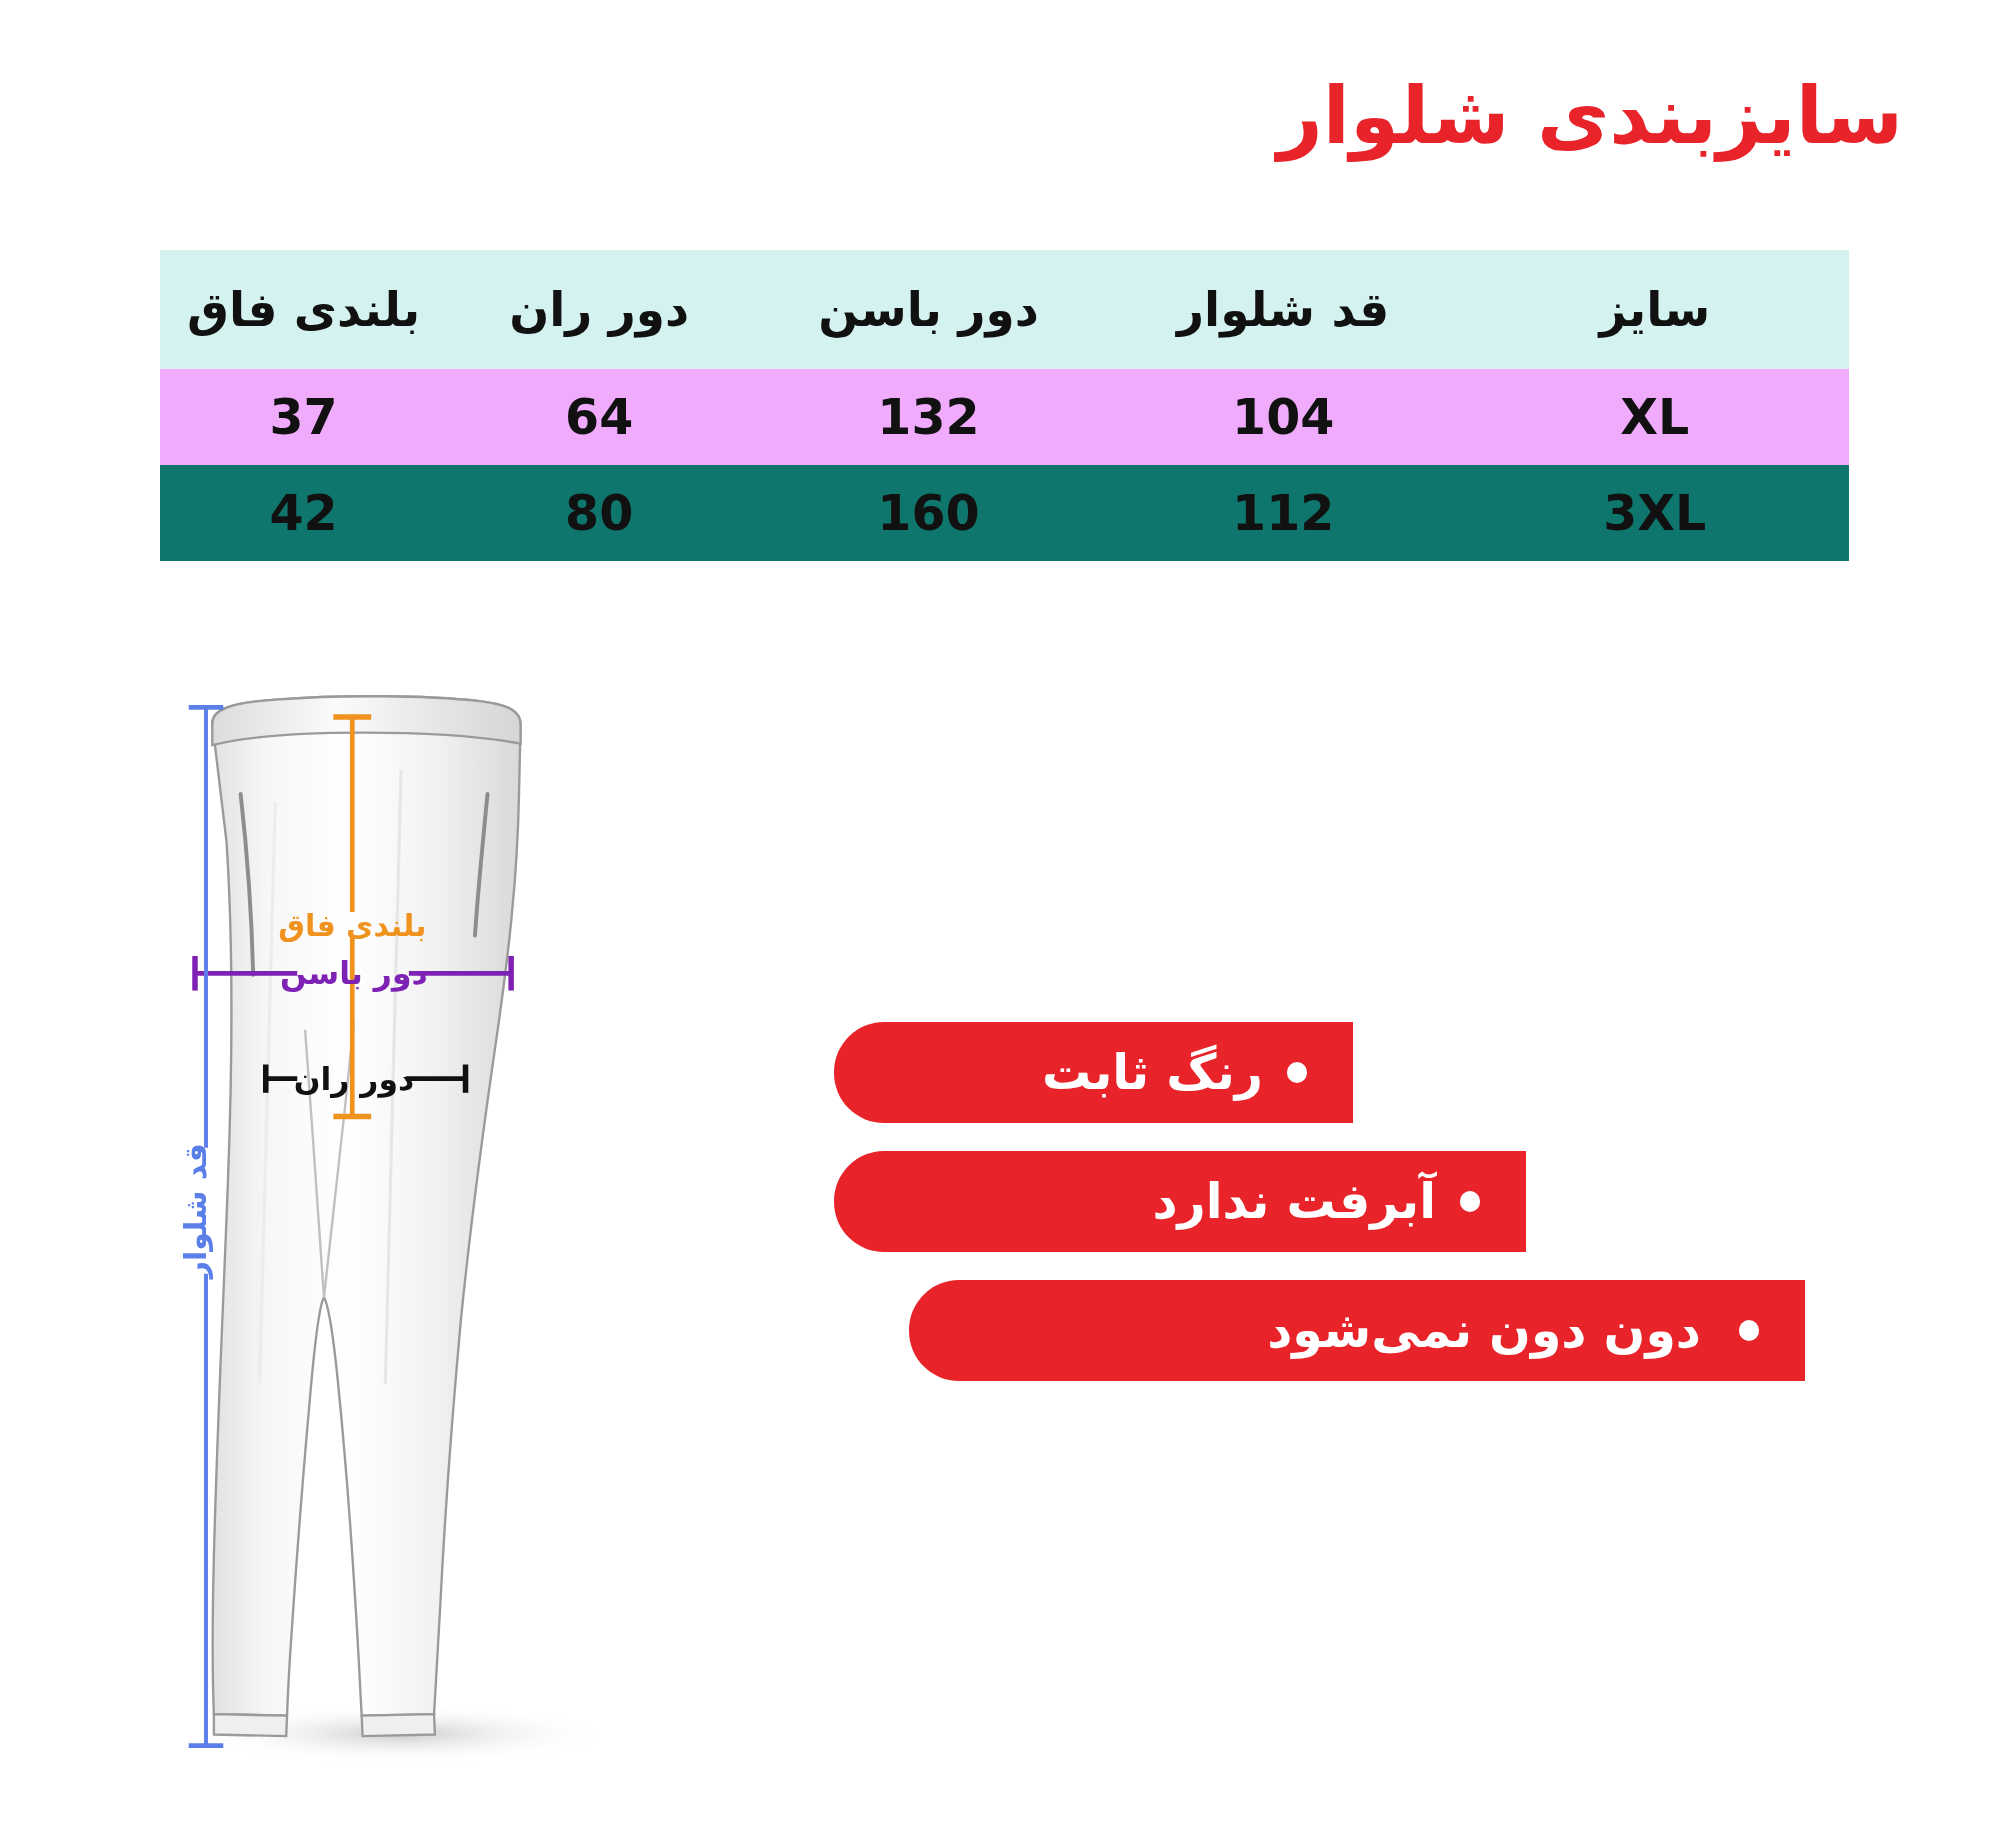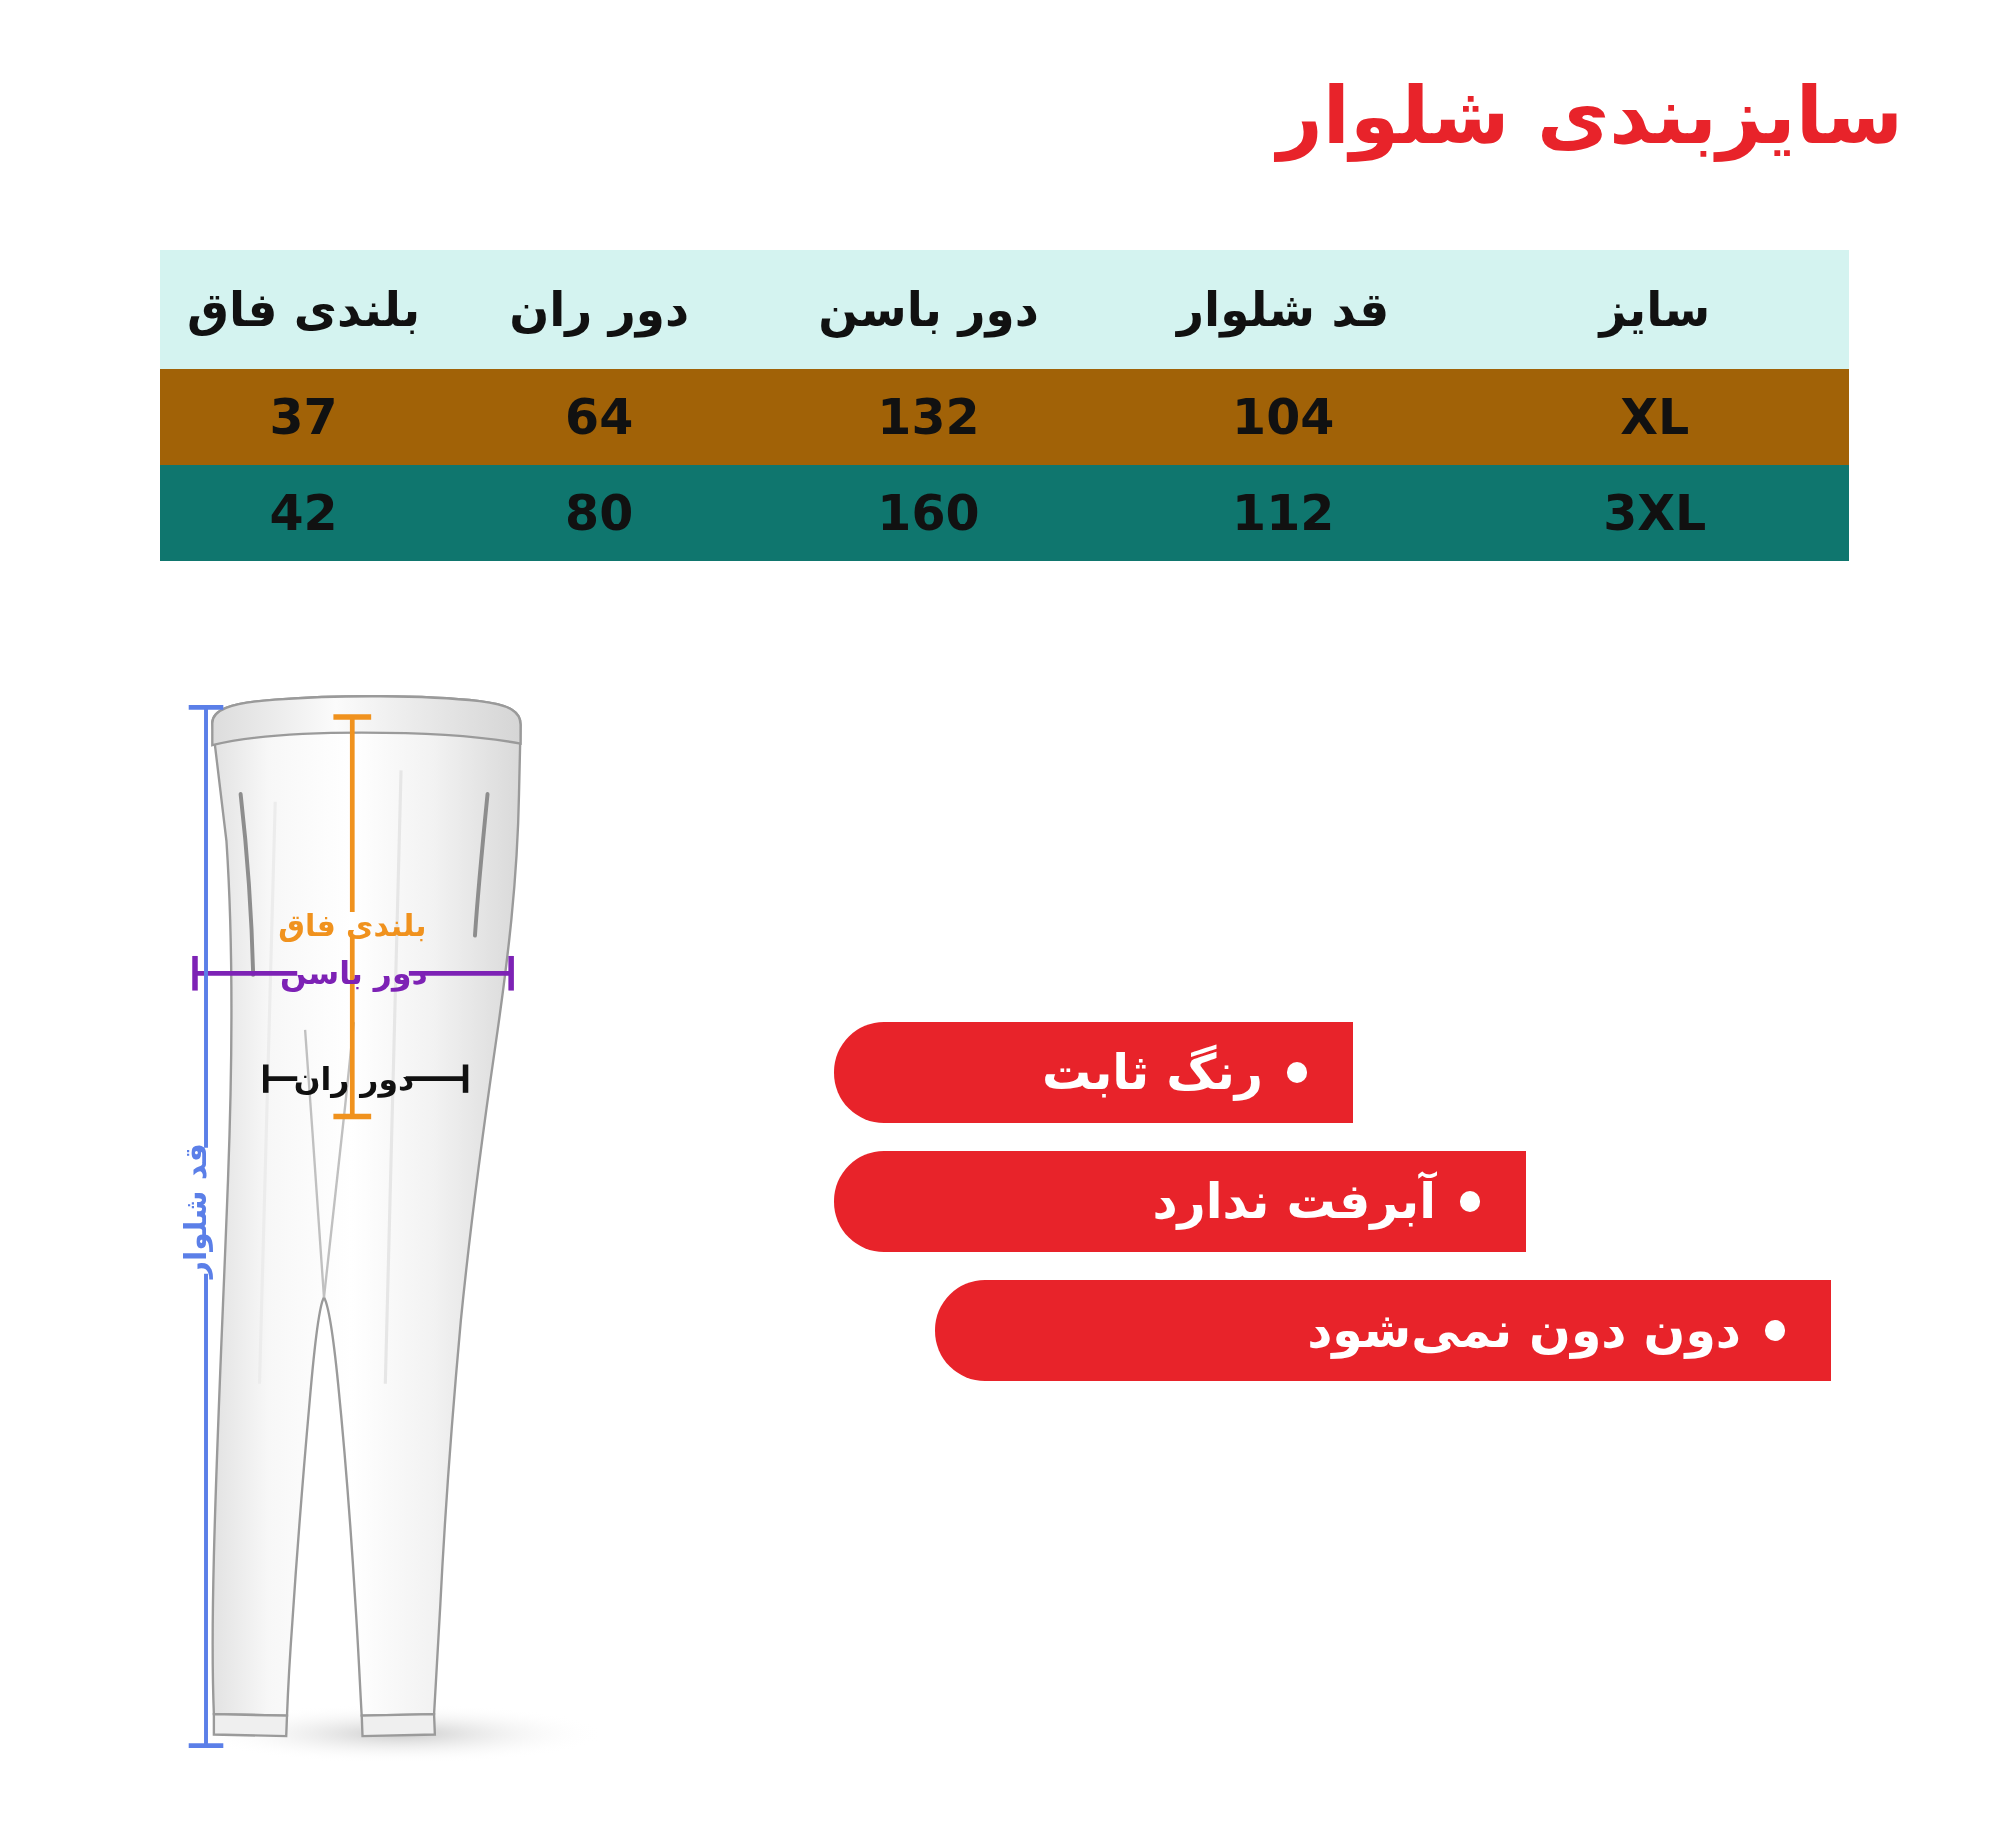--- a/index.html
+++ b/index.html
@@ -44,21 +44,21 @@
     font-weight: bold;
     color: #111111;
     padding: 0;
   }
   .size-table tr.header-row td {
     background: #d4f3f0;
     height: 119px;
     font-size: 47px;
   }
   .size-table tr.row-alt td {
-    background: #a16207;
+    background: #f0abfc;
     height: 96px;
   }
   .size-table tr.row-tint td {
     background: #0f766e;
     height: 96px;
   }
   .size-table td.c-size  { width: 23%; }
   .size-table td.c-len   { width: 21%; }
   .size-table td.c-hip   { width: 21%; }
   .size-table td.c-thigh { width: 18%; }
@@ -105,21 +105,21 @@
     width: 20.4px;
     height: 20.4px;
     border-radius: 50%;
     background: #ffffff;
     margin-left: 23.6px;
     flex: 0 0 auto;
   }
   .feature .f-label { flex: 0 0 auto; }
   .feature.f1 { width: 519px;  margin-right: 566px; }
   .feature.f2 { width: 692px;  margin-right: 393px; }
-  .feature.f3 { width: 896px; margin-right: 88px; }
+  .feature.f3 { width: 896px; margin-right: 114px; gap: 14px; }
 </style>
 </head>
 <body>
 
 <div class="title">سایزبندی شلوار</div>
 
 <table class="size-table">
   <tbody>
     <tr class="header-row">
       <td class="c-size">سایز</td>

